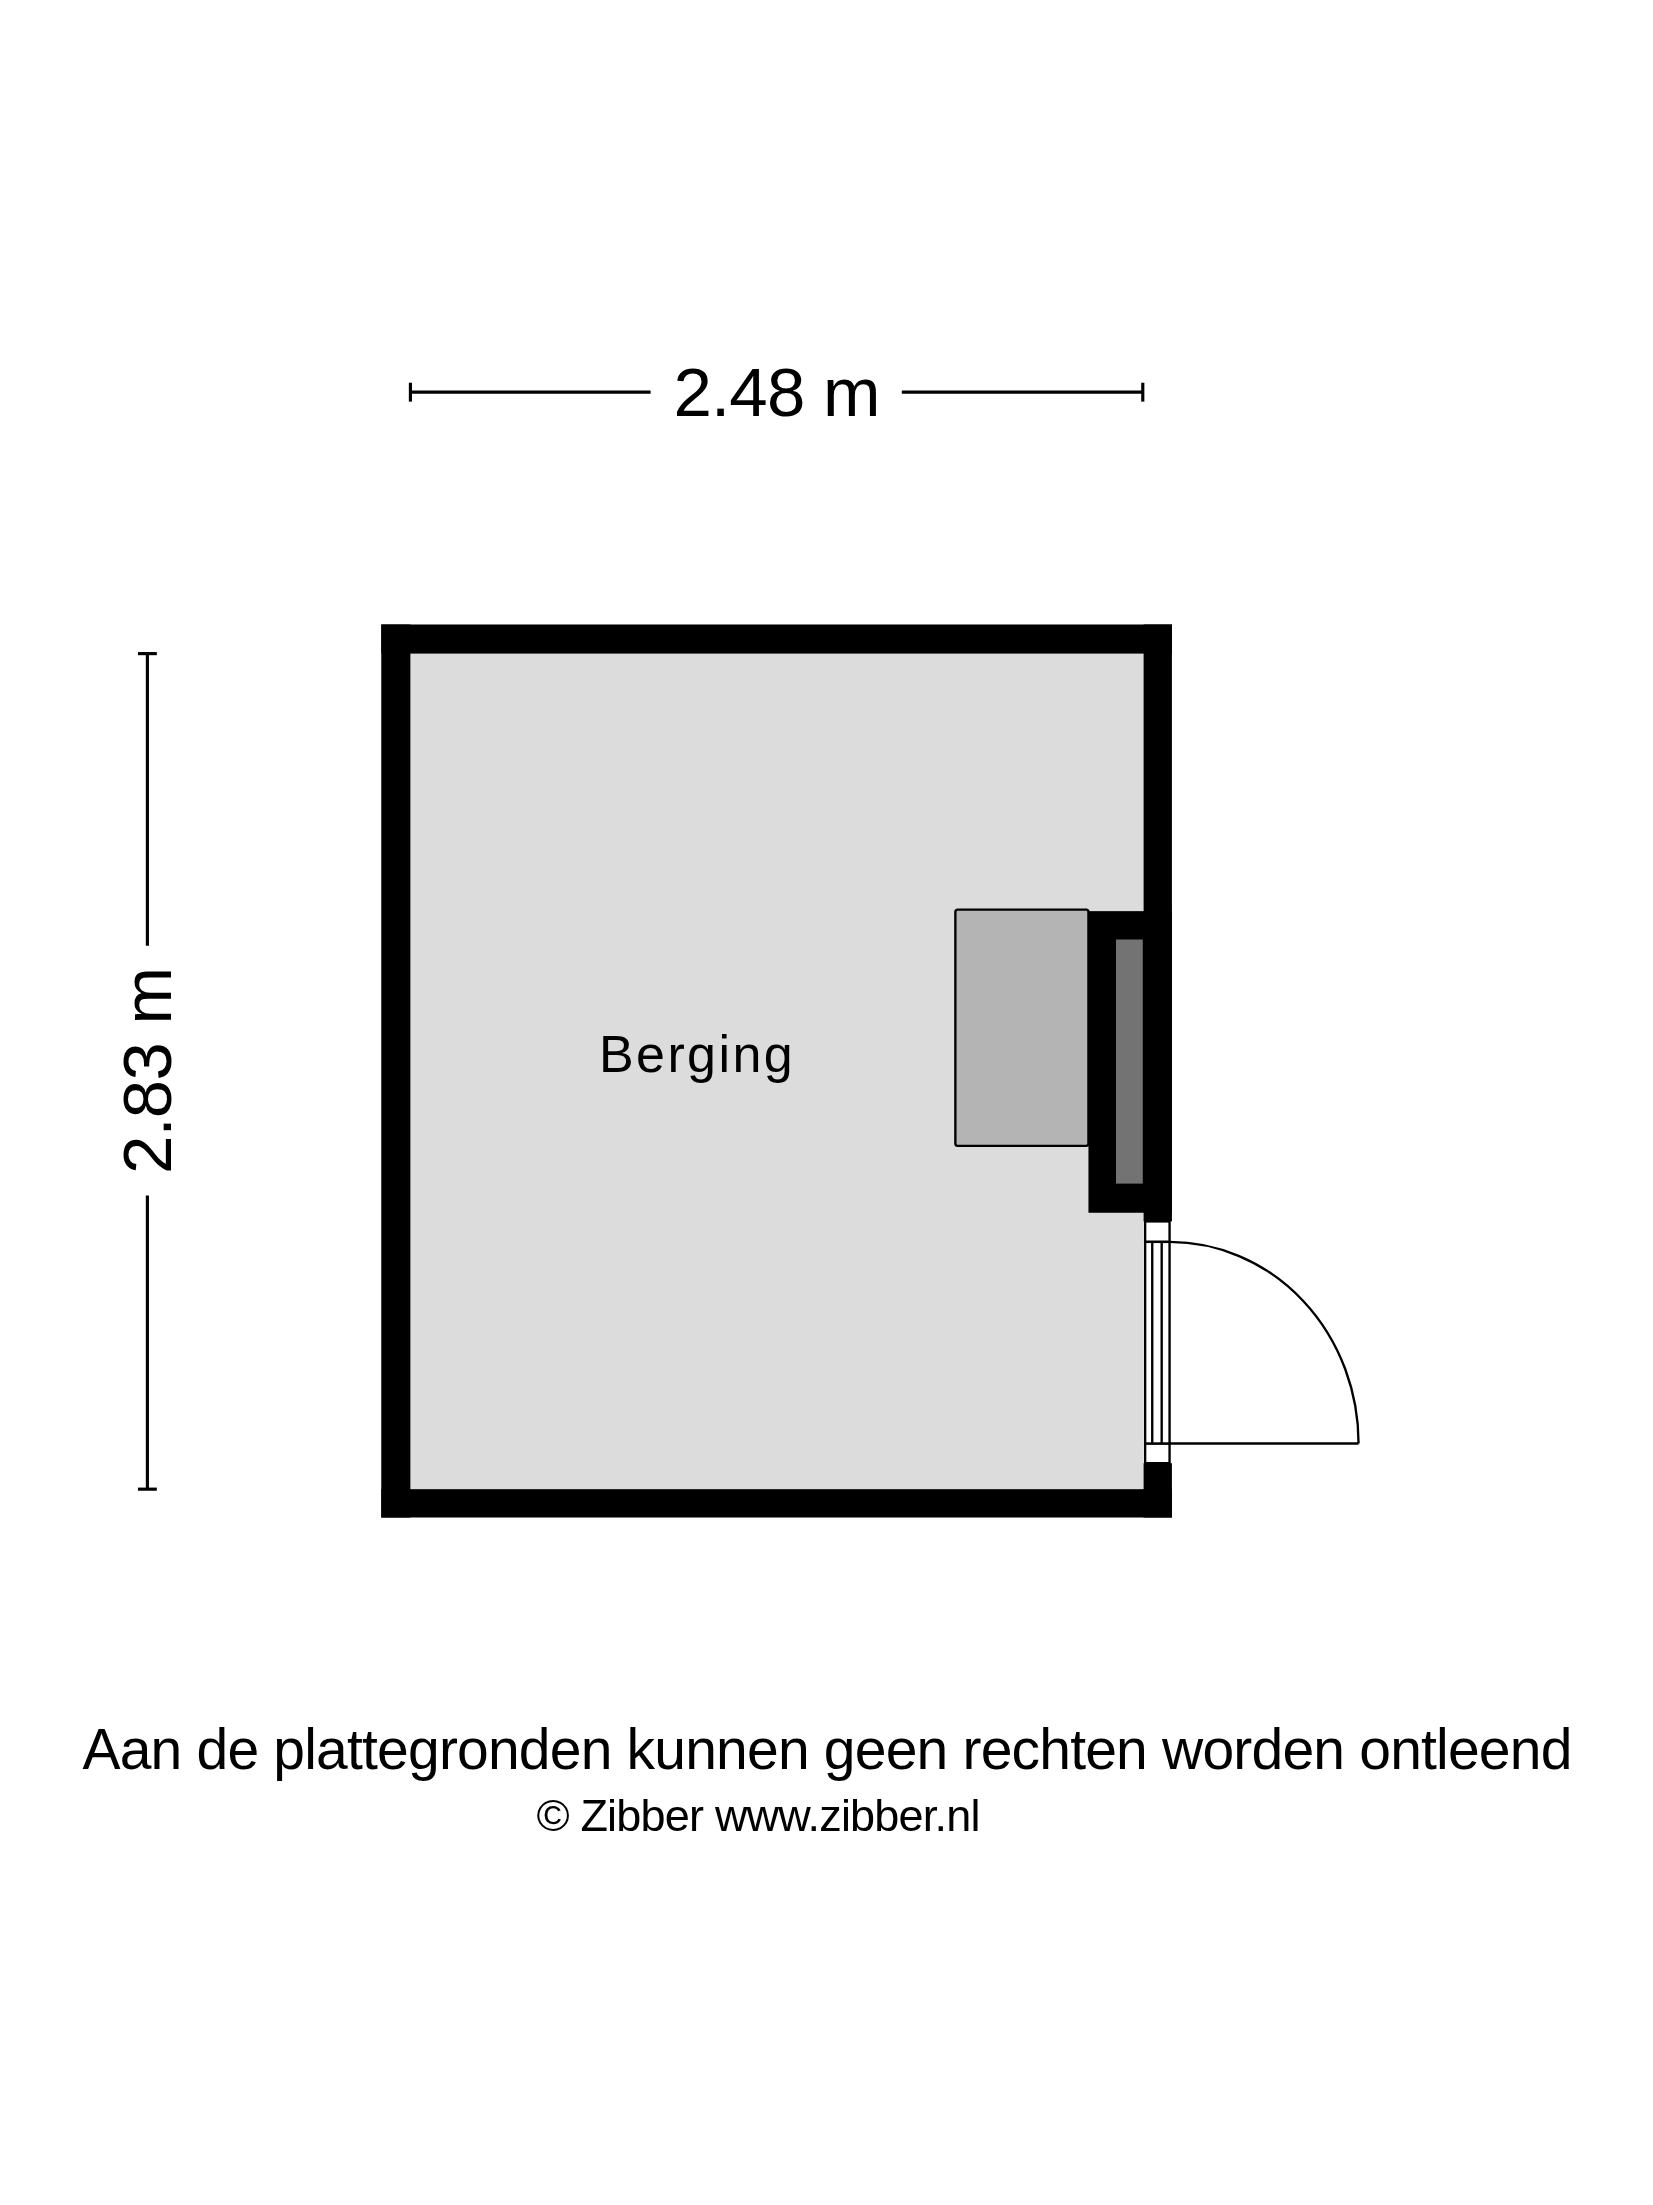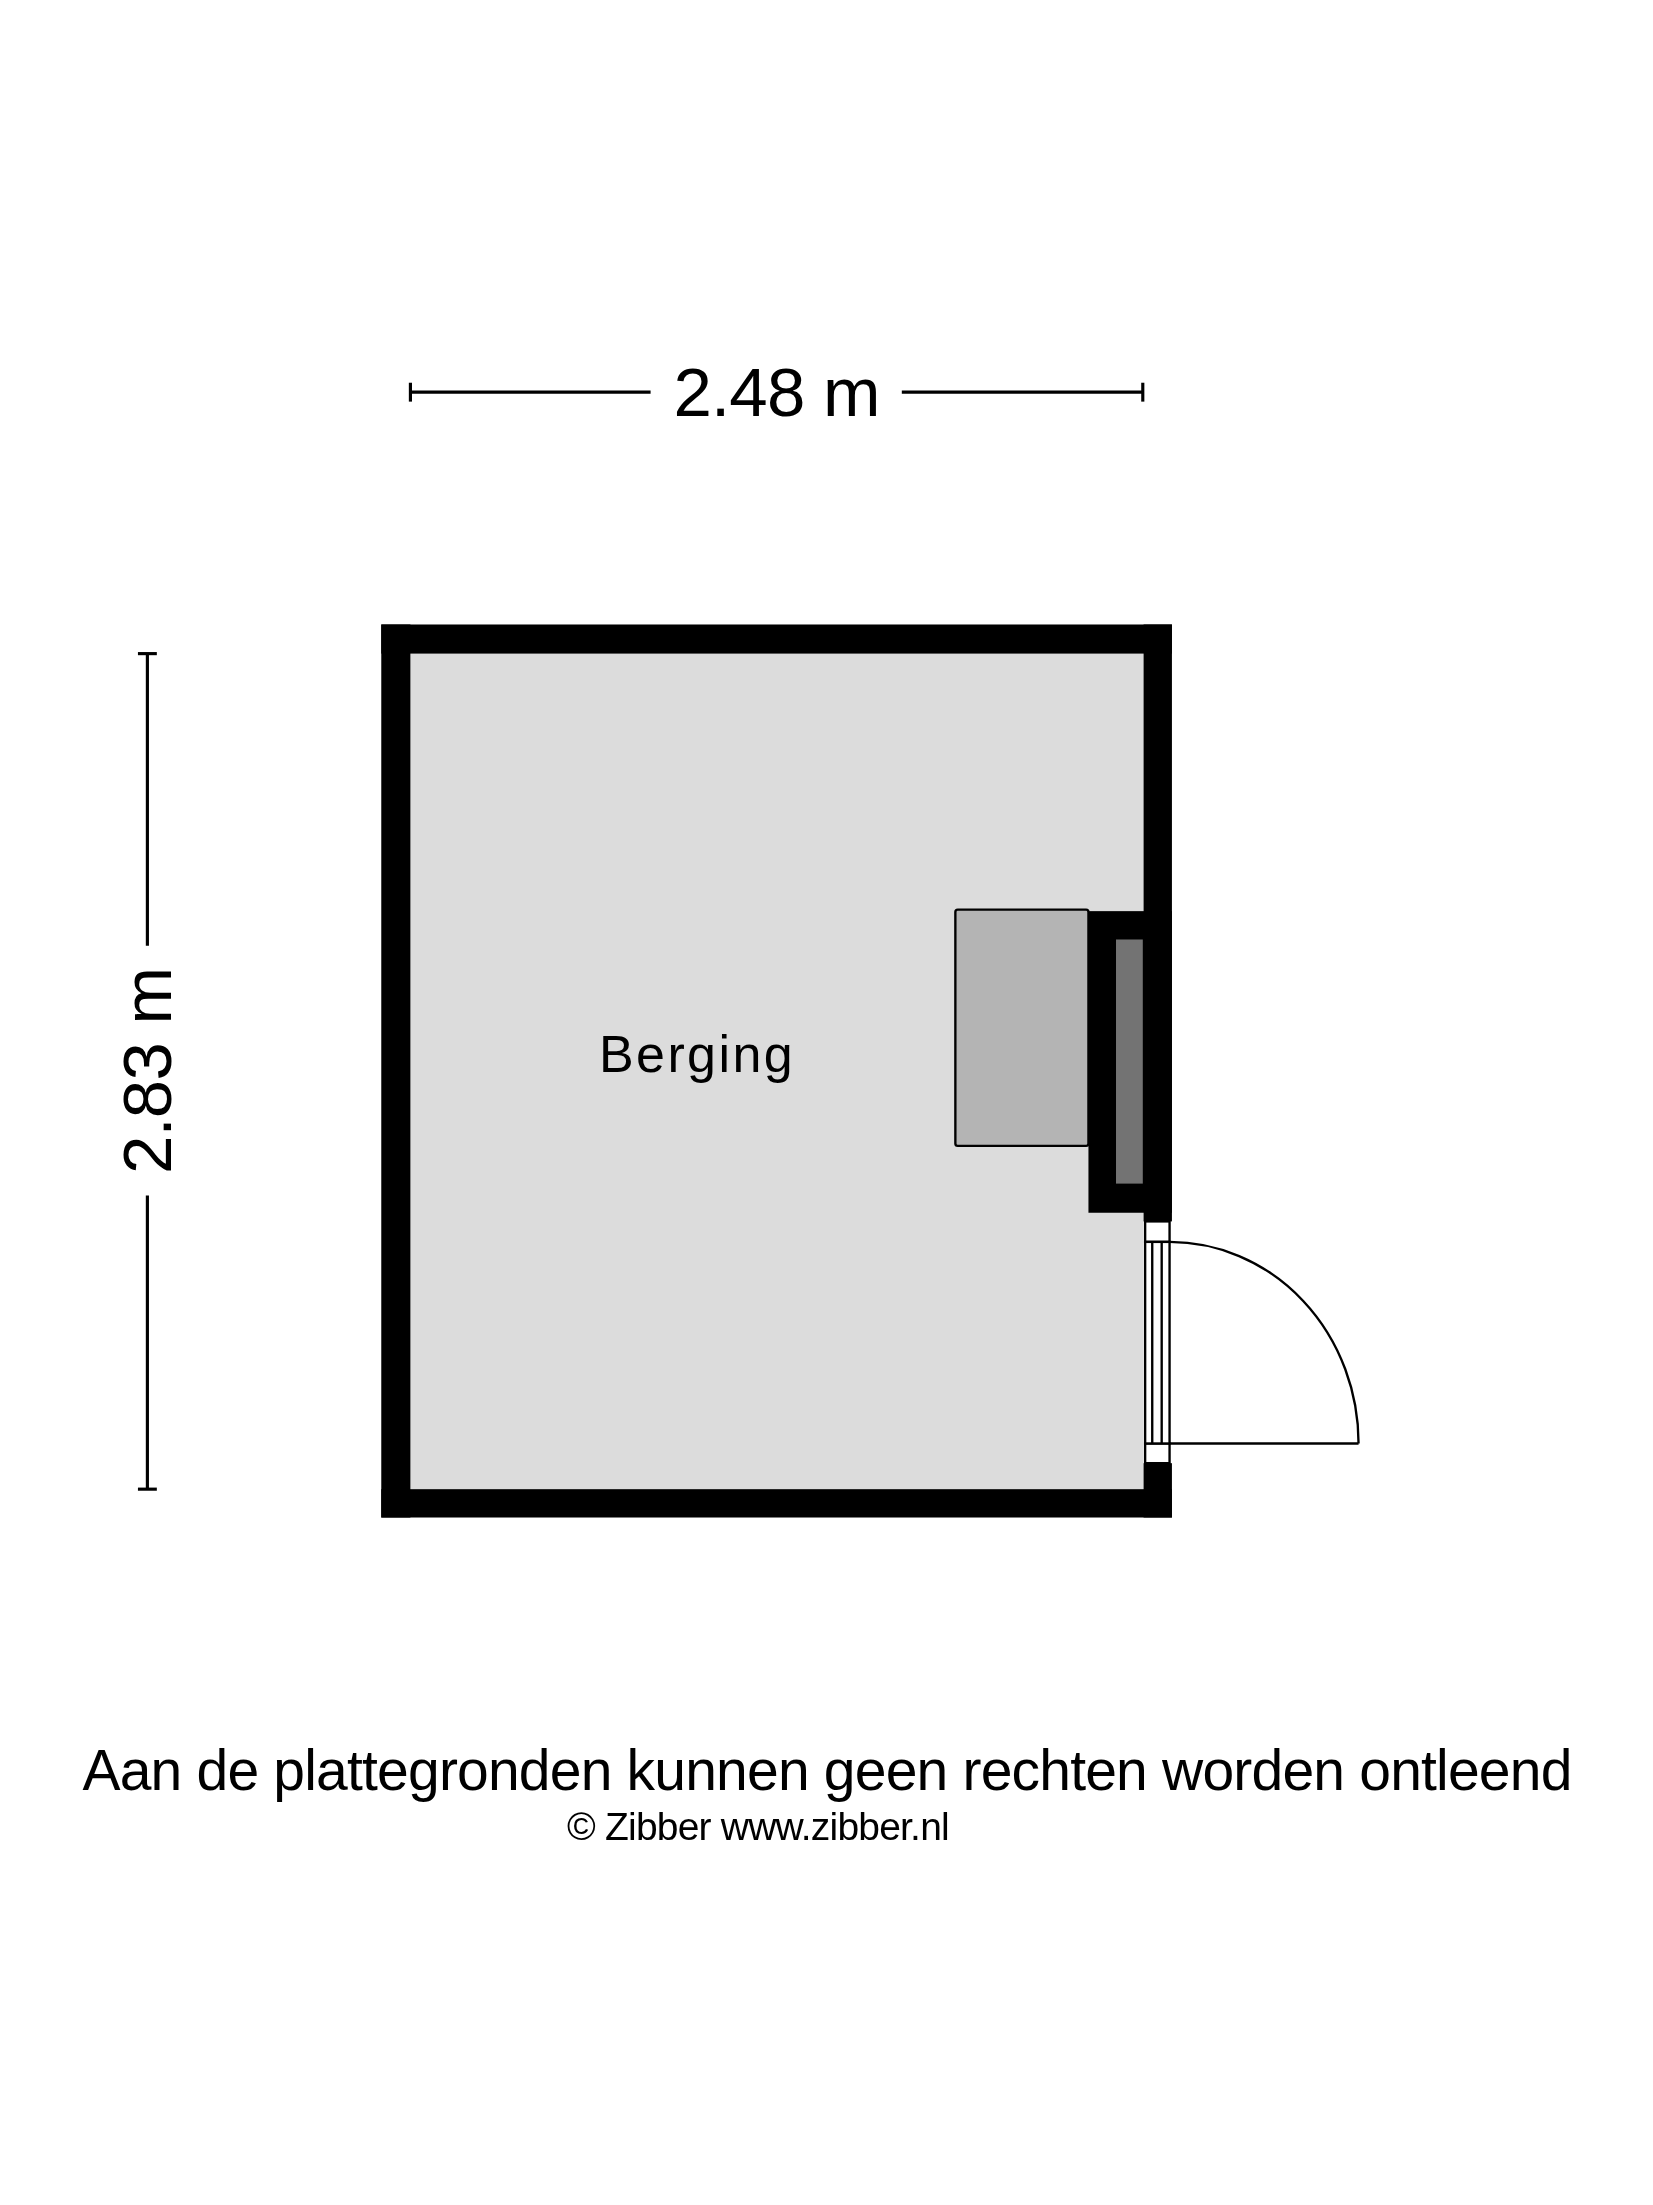--- a/index.html
+++ b/index.html
@@ -11,23 +11,23 @@
                  line-height: 79px; text-align: center; font-size: 69px; white-space: nowrap;
                  letter-spacing: -0.8px; }
   .dim-v-label { position: absolute; left: 147px; top: 1071px; width: 0; height: 0; }
   .dim-v-label span { position: absolute; left: 0; top: 0; transform: translate(-50%, -50%) rotate(-90deg);
                       font-size: 69px; white-space: nowrap; line-height: 79px; letter-spacing: -0.8px; }
   .room-label { position: absolute; left: 599px; width: 280px; top: 1024px; height: 60px;
                 line-height: 60px; text-align: left; font-size: 52px; letter-spacing: 2.4px;
                 white-space: nowrap; }
   .footer { position: absolute; left: 0; width: 1654px; text-align: center; white-space: nowrap; }
   .footer .line1 { position: absolute; left: 0; width: 1654px; top: 1715px; font-size: 57px;
-                   line-height: 68px; letter-spacing: -0.8px; margin-top: 21px; }
-  .footer .line2 { position: absolute; left: 0; width: 1516px; top: 1782px; font-size: 39px;
-                   line-height: 68px; letter-spacing: -0.8px; margin-top: 11px; }
+                   line-height: 68px; letter-spacing: -0.8px; }
+  .footer .line2 { position: absolute; left: 0; width: 1516px; top: 1782px; font-size: 45px;
+                   line-height: 68px; letter-spacing: -0.8px; }
 </style>
 </head>
 <body>
 
 <div id="canvas">
 
   <svg class="plan" width="1654" height="2205" viewBox="0 0 2100 2800" xmlns="http://www.w3.org/2000/svg">
 
     <g stroke="#000" stroke-width="4">
       <line x1="521" y1="498" x2="826" y2="498"></line>

